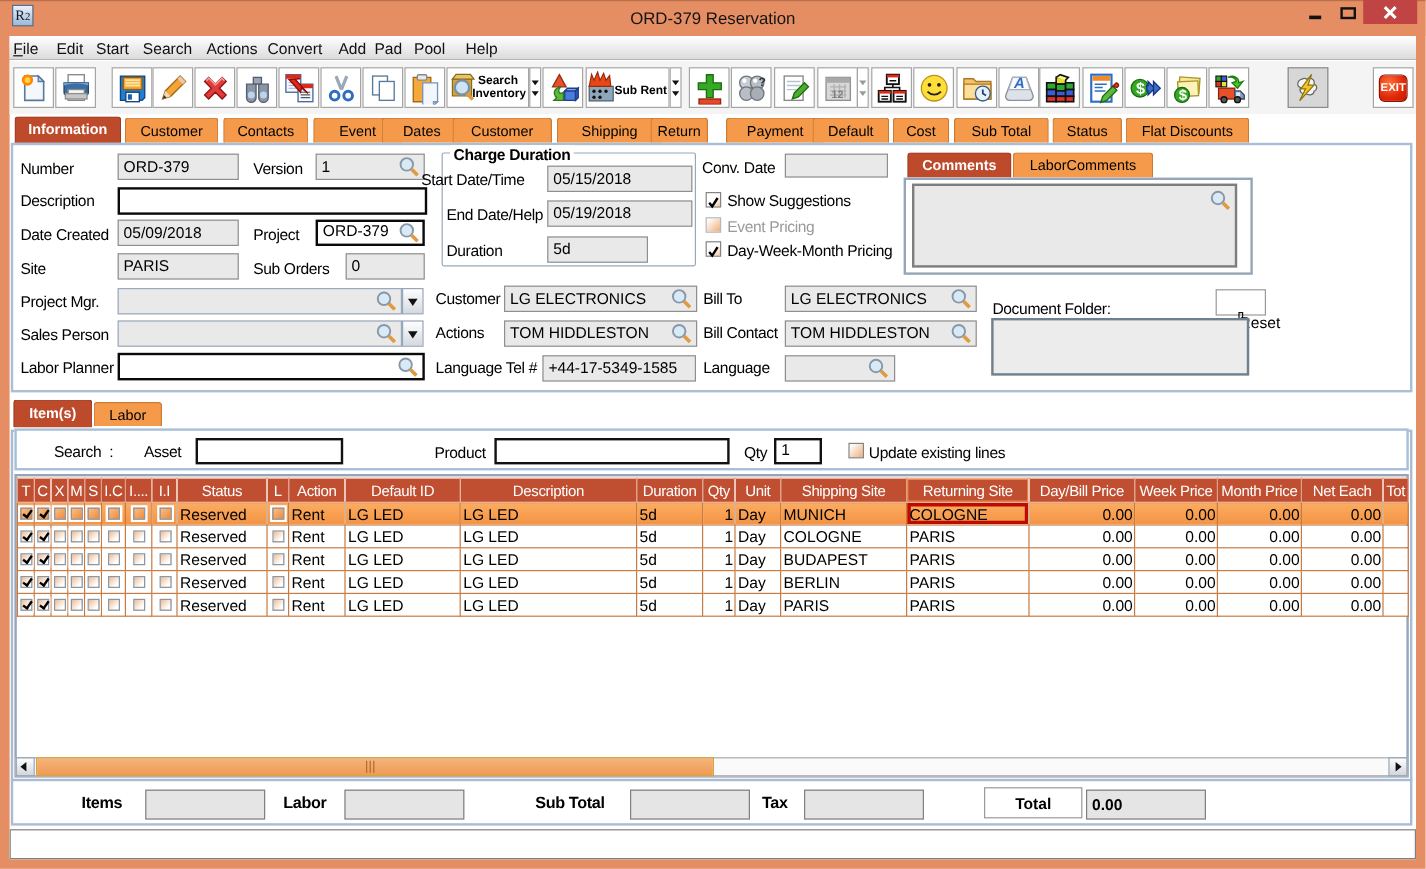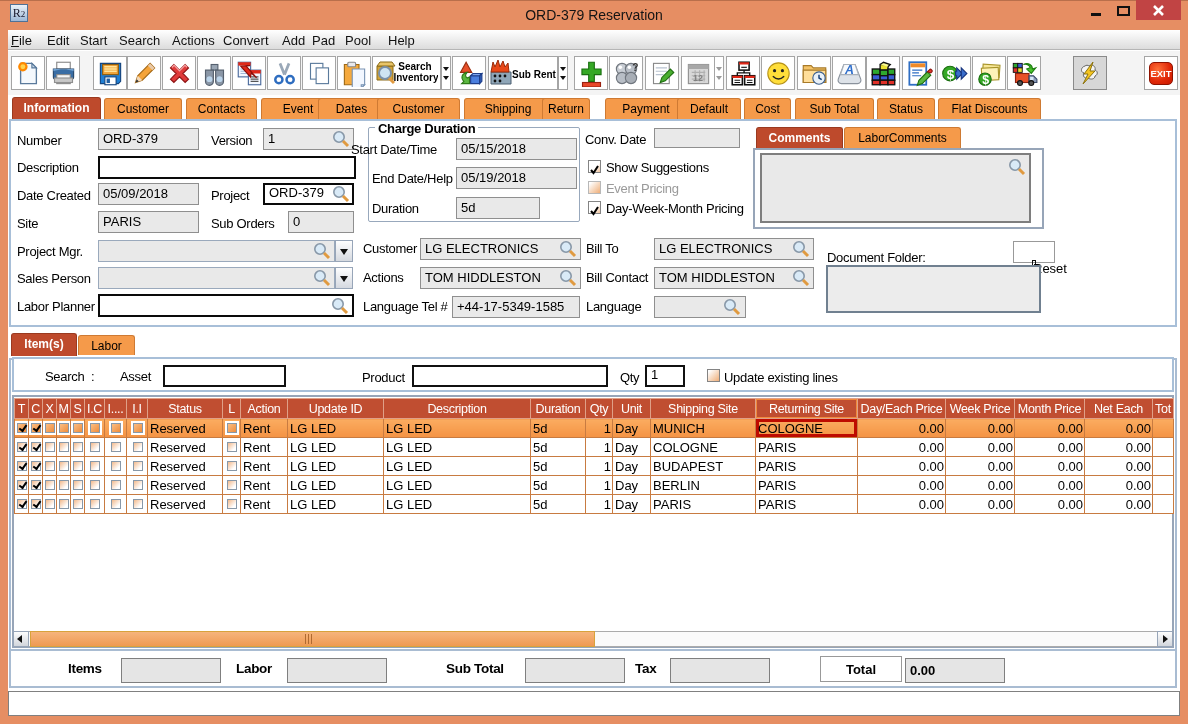--- a/index.html
+++ b/index.html
@@ -496,28 +496,28 @@
           <th>C</th>
           <th>X</th>
           <th>M</th>
           <th>S</th>
           <th>I.C</th>
           <th>I....</th>
           <th>I.I</th>
           <th>Status</th>
           <th>L</th>
           <th>Action</th>
-          <th>Update ID</th>
+          <th>Default ID</th>
           <th>Description</th>
           <th>Duration</th>
           <th>Qty</th>
           <th>Unit</th>
           <th>Shipping Site</th>
           <th style="box-shadow:inset 0 0 0 1px #F08A3C">Returning Site</th>
-          <th>Day/Each Price</th>
+          <th>Day/Bill Price</th>
           <th>Week Price</th>
           <th>Month Price</th>
           <th>Net Each</th>
           <th>Tot</th>
         </tr>
 <tr class="sel">
           <td>
             <span class="gcb ck"></span>
           </td>
           <td>

